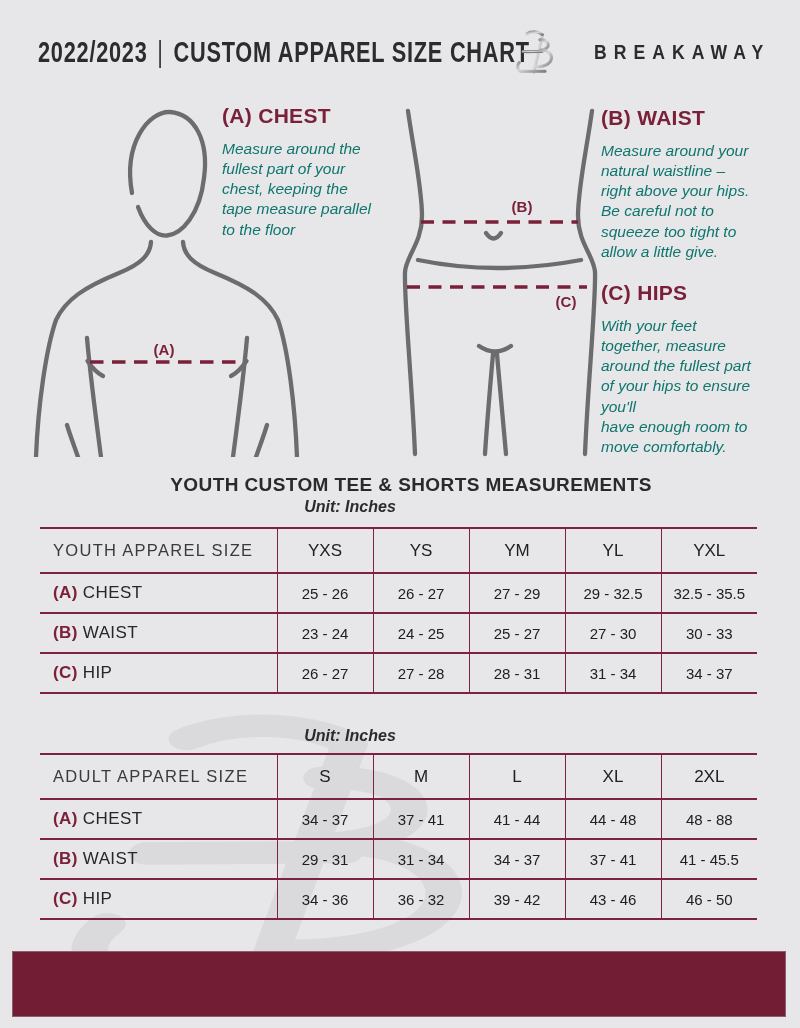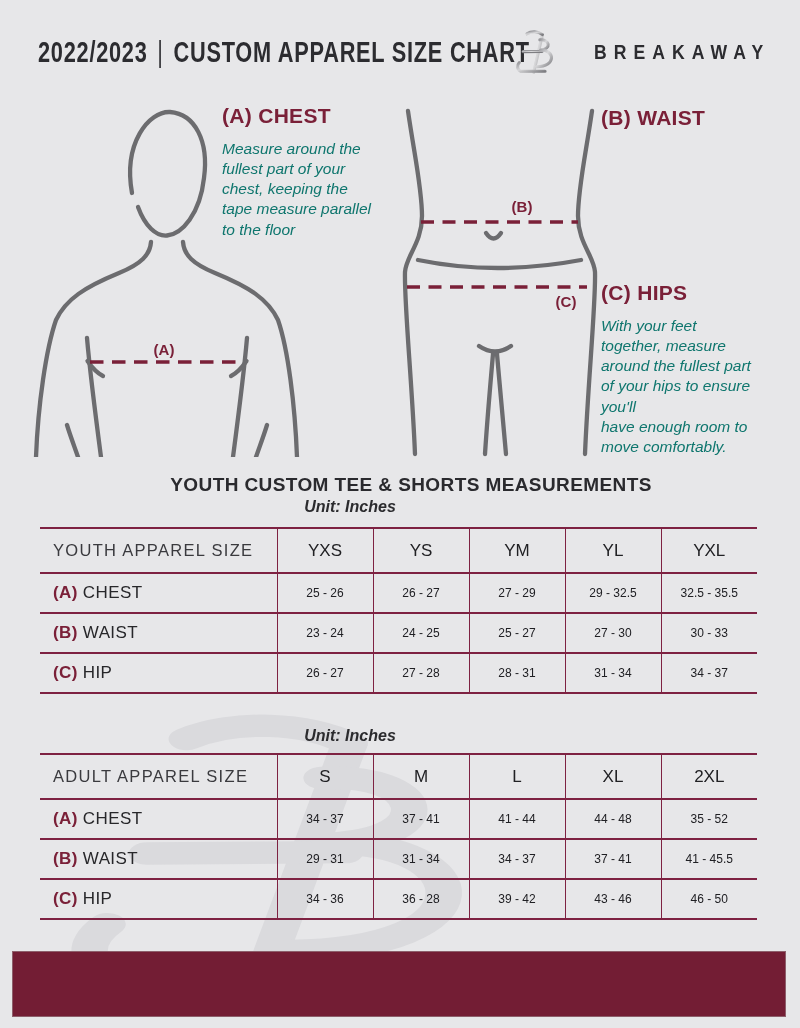--- a/index.html
+++ b/index.html
@@ -43,21 +43,21 @@
     z-index:1;border-top:2px solid #7e2242;}
   .youth-table{top:527px;} .adult-table{top:753px;}
   .size-table tr{border-bottom:2px solid #7e2242;}
   .size-table td{padding:0;vertical-align:middle;}
   .size-table tr.hdr td{height:43px;}
   .size-table tr.row td{height:38px;}
   td.szh{padding-left:13px;font-size:16.5px;letter-spacing:1.3px;color:#3a3a3e;}
   td.col{border-left:1.5px solid #7e2242;text-align:center;font-weight:400;font-size:17px;color:#212124;}
   td.lbl{padding-left:13px;font-size:17px;color:#27272a;letter-spacing:.4px;}
   td.lbl b{color:#7a2038;font-weight:700;margin-right:5px;}
-  td.val{border-left:1.5px solid #7e2242;text-align:center;font-size:12px;color:#202024;}
+  td.val{border-left:1.5px solid #7e2242;text-align:center;font-size:15px;color:#202024;}
 
   
   .watermark{position:absolute;left:52px;top:700px;width:460px;height:312px;z-index:0;}
   .footer-bar{position:absolute;left:12px;top:951px;width:774px;height:66px;background:#731d34;
     border:1px solid #8d5f6b;box-sizing:border-box;z-index:3;}
 </style>
 </head>
 <body>
 
 <div class="page">
@@ -122,20 +122,26 @@
     <text x="171" y="199" text-anchor="middle">(C)</text>
   </svg>
 
   <div class="m-head chest-head">(A) CHEST</div>
   <div class="m-body chest-body">Measure around the
 fullest part of your
 chest, keeping the
 tape measure parallel
 to the floor</div>
   <div class="m-head waist-head">(B) WAIST</div>
+  <div class="m-body waist-body">Measure around your
+natural waistline –
+right above your hips.
+Be careful not to
+squeeze too tight to
+allow a little give.</div>
   <div class="m-head hips-head">(C) HIPS</div>
   <div class="m-body hips-body">With your feet
 together, measure
 around the fullest part
 of your hips to ensure
 you'll
 have enough room to
 move comfortably.</div>
 
   <div class="tbl-title youth-title">YOUTH CUSTOM TEE &amp; SHORTS MEASUREMENTS</div>
@@ -203,34 +209,34 @@
       <td class="col">L</td>
       <td class="col">XL</td>
       <td class="col">2XL</td>
     </tr>
     <tr class="row">
       <td class="lbl"><b>(A)</b><span>CHEST</span></td>
       <td class="val">34 - 37</td>
       <td class="val">37 - 41</td>
       <td class="val">41 - 44</td>
       <td class="val">44 - 48</td>
-      <td class="val">35 - 52</td>
+      <td class="val">48 - 88</td>
     </tr>
     <tr class="row">
       <td class="lbl"><b>(B)</b><span>WAIST</span></td>
       <td class="val">29 - 31</td>
       <td class="val">31 - 34</td>
       <td class="val">34 - 37</td>
       <td class="val">37 - 41</td>
       <td class="val">41 - 45.5</td>
     </tr>
     <tr class="row">
       <td class="lbl"><b>(C)</b><span>HIP</span></td>
       <td class="val">34 - 36</td>
-      <td class="val">36 - 28</td>
+      <td class="val">36 - 32</td>
       <td class="val">39 - 42</td>
       <td class="val">43 - 46</td>
       <td class="val">46 - 50</td>
     </tr>
   </tbody>
     </table>
 
   <div class="footer-bar"></div>
 
 </div>

